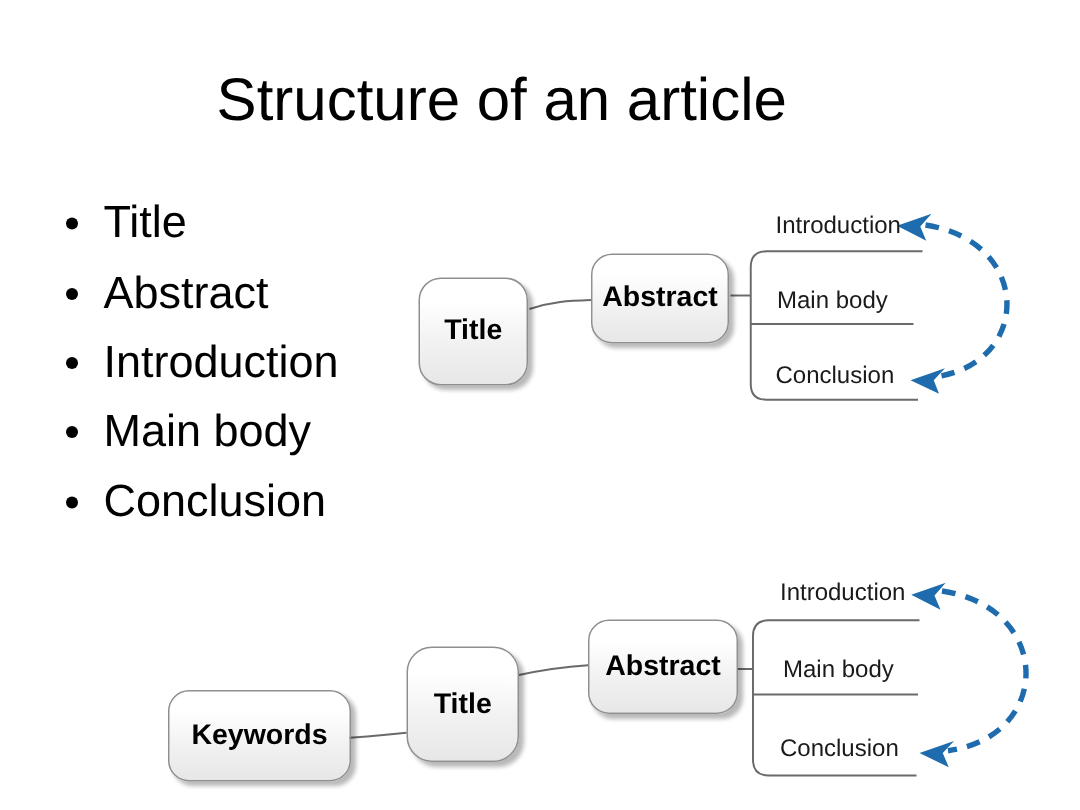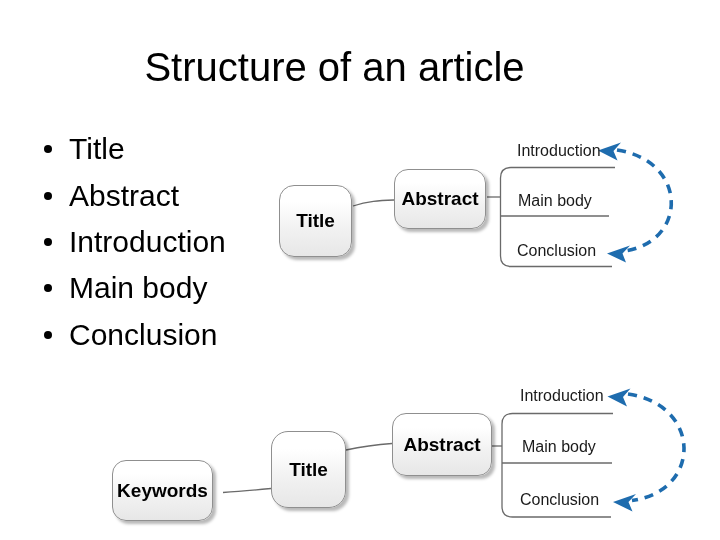--- a/index.html
+++ b/index.html
@@ -29,21 +29,21 @@
   .node{
     position:absolute;display:flex;align-items:center;justify-content:center;
     border:1.4px solid var(--box-border);
     background:linear-gradient(180deg,#ffffff 22%,#f1f1f1 62%,var(--box-fill-bottom) 100%);
     box-shadow:3px 3px 3px rgba(0,0,0,0.28);
     font-size:19px;font-weight:700;color:var(--text-color);
     border-radius:15px;
   }
   #node-title-top{left:279px;top:185px;width:73px;height:72px;}
   #node-abstract-top{left:394px;top:169px;width:92px;height:60px;border-radius:14px;}
-  #node-keywords{left:112px;top:460px;width:101px;height:61px;border-radius:14px;}
+  #node-keywords{left:112px;top:460px;width:122px;height:61px;border-radius:14px;}
   #node-title-bottom{left:271px;top:431px;width:75px;height:77px;border-radius:17px;}
   #node-abstract-bottom{left:392px;top:413px;width:100px;height:63px;border-radius:14px;}
   .dlabel{position:absolute;font-size:16px;line-height:18px;color:var(--label-color);white-space:nowrap;}
   #lbl-intro-top{left:517px;top:142px;}
   #lbl-main-top{left:518px;top:192px;}
   #lbl-concl-top{left:517px;top:242px;}
   #lbl-intro-bot{left:520px;top:387px;}
   #lbl-main-bot{left:522px;top:438px;}
   #lbl-concl-bot{left:520px;top:491px;}
   svg.overlay{position:absolute;left:0;top:0;pointer-events:none;}

